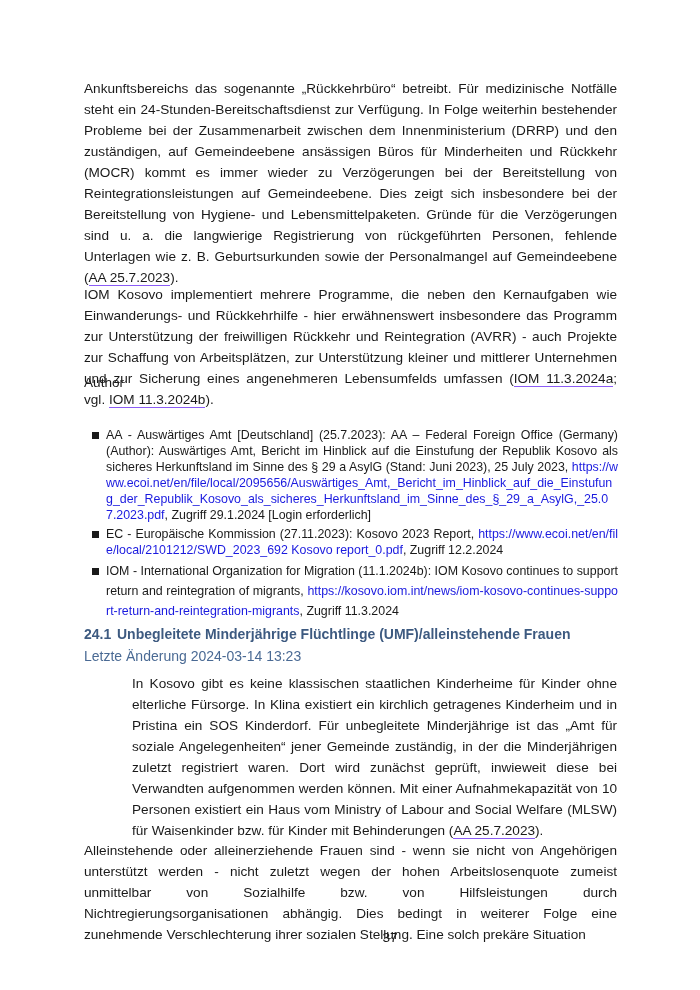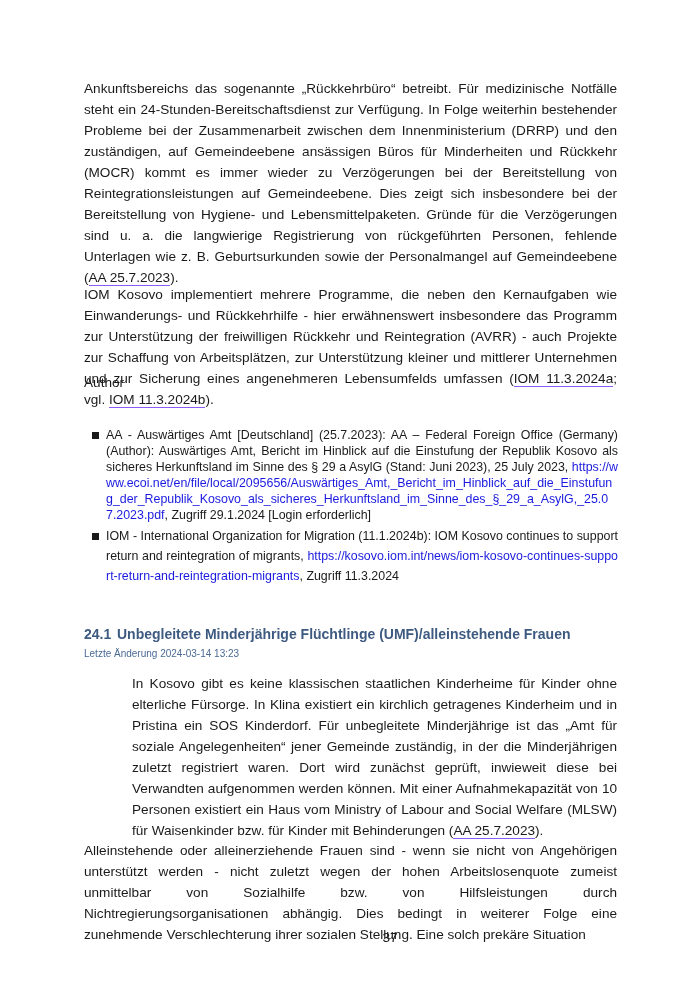--- a/index.html
+++ b/index.html
@@ -27,41 +27,42 @@
     content: ""; position: absolute; left: 0; top: 5px; width: 7px; height: 7px; background: #1a1a1a;
   }
   ul.refs li.loose { line-height: 20px; }
   ul.refs li.loose::before { top: 7px; }
   a.link { color: #1a1adf; text-decoration: none; word-break: break-all; }
   .h2 {
     position: absolute; top: 626px; font-size: 14px; font-weight: bold; color: #3d5a80;
   }
   .h2 .num { display: inline-block; width: 33px; }
   .modified {
-    position: absolute; top: 648px; font-size: 10px; color: #4a6a94;
+    position: absolute; top: 648px; font-size: 14px; color: #4a6a94;
   }
   .p3 { position: absolute; top: 673px; margin-left: 48px; }
   .p4 { position: absolute; top: 840px; }
   .pagenum {
     position: absolute; top: 930px; left: 0; width: 700px; text-align: center; font-size: 13.6px; margin-left: 40px;
   }
 </style>
 </head>
 <body>
 
 <div class="page">
 
   <p class="para p1"><span>Ankunftsbereichs das sogenannte „Rückkehrbüro“ betreibt. Für medizinische Notfälle steht ein 24-Stunden-Bereitschaftsdienst zur Verfügung. In Folge weiterhin bestehender Probleme bei der Zusammenarbeit zwischen dem Innenministerium (DRRP) und den zuständigen, auf Gemeindeebene ansässigen Büros für Minderheiten und Rückkehr (MOCR) kommt es immer wieder zu Verzögerungen bei der Bereitstellung von Reintegrationsleistungen auf Gemeindeebene. Dies zeigt sich insbesondere bei der Bereitstellung von Hygiene- und Lebensmittelpaketen. Gründe für die Verzögerungen sind u. a. die langwierige Registrierung von rückgeführten Personen, fehlende Unterlagen wie z. B. Geburtsurkunden sowie der Personalmangel auf Gemeindeebene (</span><span class="cite">AA 25.7.2023</span><span>).</span></p>
 
   <p class="para p2"><span>IOM Kosovo implementiert mehrere Programme, die neben den Kernaufgaben wie Einwanderungs- und Rückkehrhilfe - hier erwähnenswert insbesondere das Programm zur Unterstützung der freiwilligen Rückkehr und Reintegration (AVRR) - auch Projekte zur Schaffung von Arbeitsplätzen, zur Unterstützung kleiner und mittlerer Unternehmen und zur Sicherung eines angenehmeren Lebensumfelds umfassen (</span><span class="cite">IOM 11.3.2024a</span><span>; vgl. </span><span class="cite">IOM 11.3.2024b</span><span>).</span></p>
 
   <div class="quellen">Author</div>
 
   <ul class="refs">
     <li><span>AA - Auswärtiges Amt [Deutschland] (25.7.2023): AA – Federal Foreign Office (Germany) (Author): Auswärtiges Amt, Bericht im Hinblick auf die Einstufung der Republik Kosovo als sicheres Herkunftsland im Sinne des § 29 a AsylG (Stand: Juni 2023), 25 July 2023, </span><a class="link">https://www.ecoi.net/en/file/local/2095656/Auswärtiges_Amt,_Bericht_im_Hinblick_auf_die_Einstufung_der_Republik_Kosovo_als_sicheres_Herkunftsland_im_Sinne_des_§_29_a_AsylG,_25.07.2023.pdf</a><span>, Zugriff 29.1.2024 [Login erforderlich]</span></li>
+    <li><span>EC - Europäische Kommission (27.11.2023): Kosovo 2023 Report, </span><a class="link">https://www.ecoi.net/en/file/local/2101212/SWD_2023_692 Kosovo report_0.pdf</a><span>, Zugriff 12.2.2024</span></li>
     <li class="loose"><span>IOM - International Organization for Migration (11.1.2024b): IOM Kosovo continues to support return and reintegration of migrants, </span><a class="link">https://kosovo.iom.int/news/iom-kosovo-continues-support-return-and-reintegration-migrants</a><span>, Zugriff 11.3.2024</span></li>
   </ul>
 
   <div class="h2"><span class="num">24.1</span><span>Unbegleitete Minderjährige Flüchtlinge (UMF)/alleinstehende Frauen</span></div>
   <div class="modified">Letzte Änderung 2024-03-14 13:23</div>
 
   <p class="para p3"><span>In Kosovo gibt es keine klassischen staatlichen Kinderheime für Kinder ohne elterliche Fürsorge. In Klina existiert ein kirchlich getragenes Kinderheim und in Pristina ein SOS Kinderdorf. Für unbegleitete Minderjährige ist das „Amt für soziale Angelegenheiten“ jener Gemeinde zuständig, in der die Minderjährigen zuletzt registriert waren. Dort wird zunächst geprüft, inwieweit diese bei Verwandten aufgenommen werden können. Mit einer Aufnahmekapazität von 10 Personen existiert ein Haus vom Ministry of Labour and Social Welfare (MLSW) für Waisenkinder bzw. für Kinder mit Behinderungen (</span><span class="cite">AA 25.7.2023</span><span>).</span></p>
 
   <p class="para p4">Alleinstehende oder alleinerziehende Frauen sind - wenn sie nicht von Angehörigen unterstützt werden - nicht zuletzt wegen der hohen Arbeitslosenquote zumeist unmittelbar von Sozialhilfe bzw. von Hilfsleistungen durch Nichtregierungsorganisationen abhängig. Dies bedingt in weiterer Folge eine zunehmende Verschlechterung ihrer sozialen Stellung. Eine solch prekäre Situation</p>
 </div>

